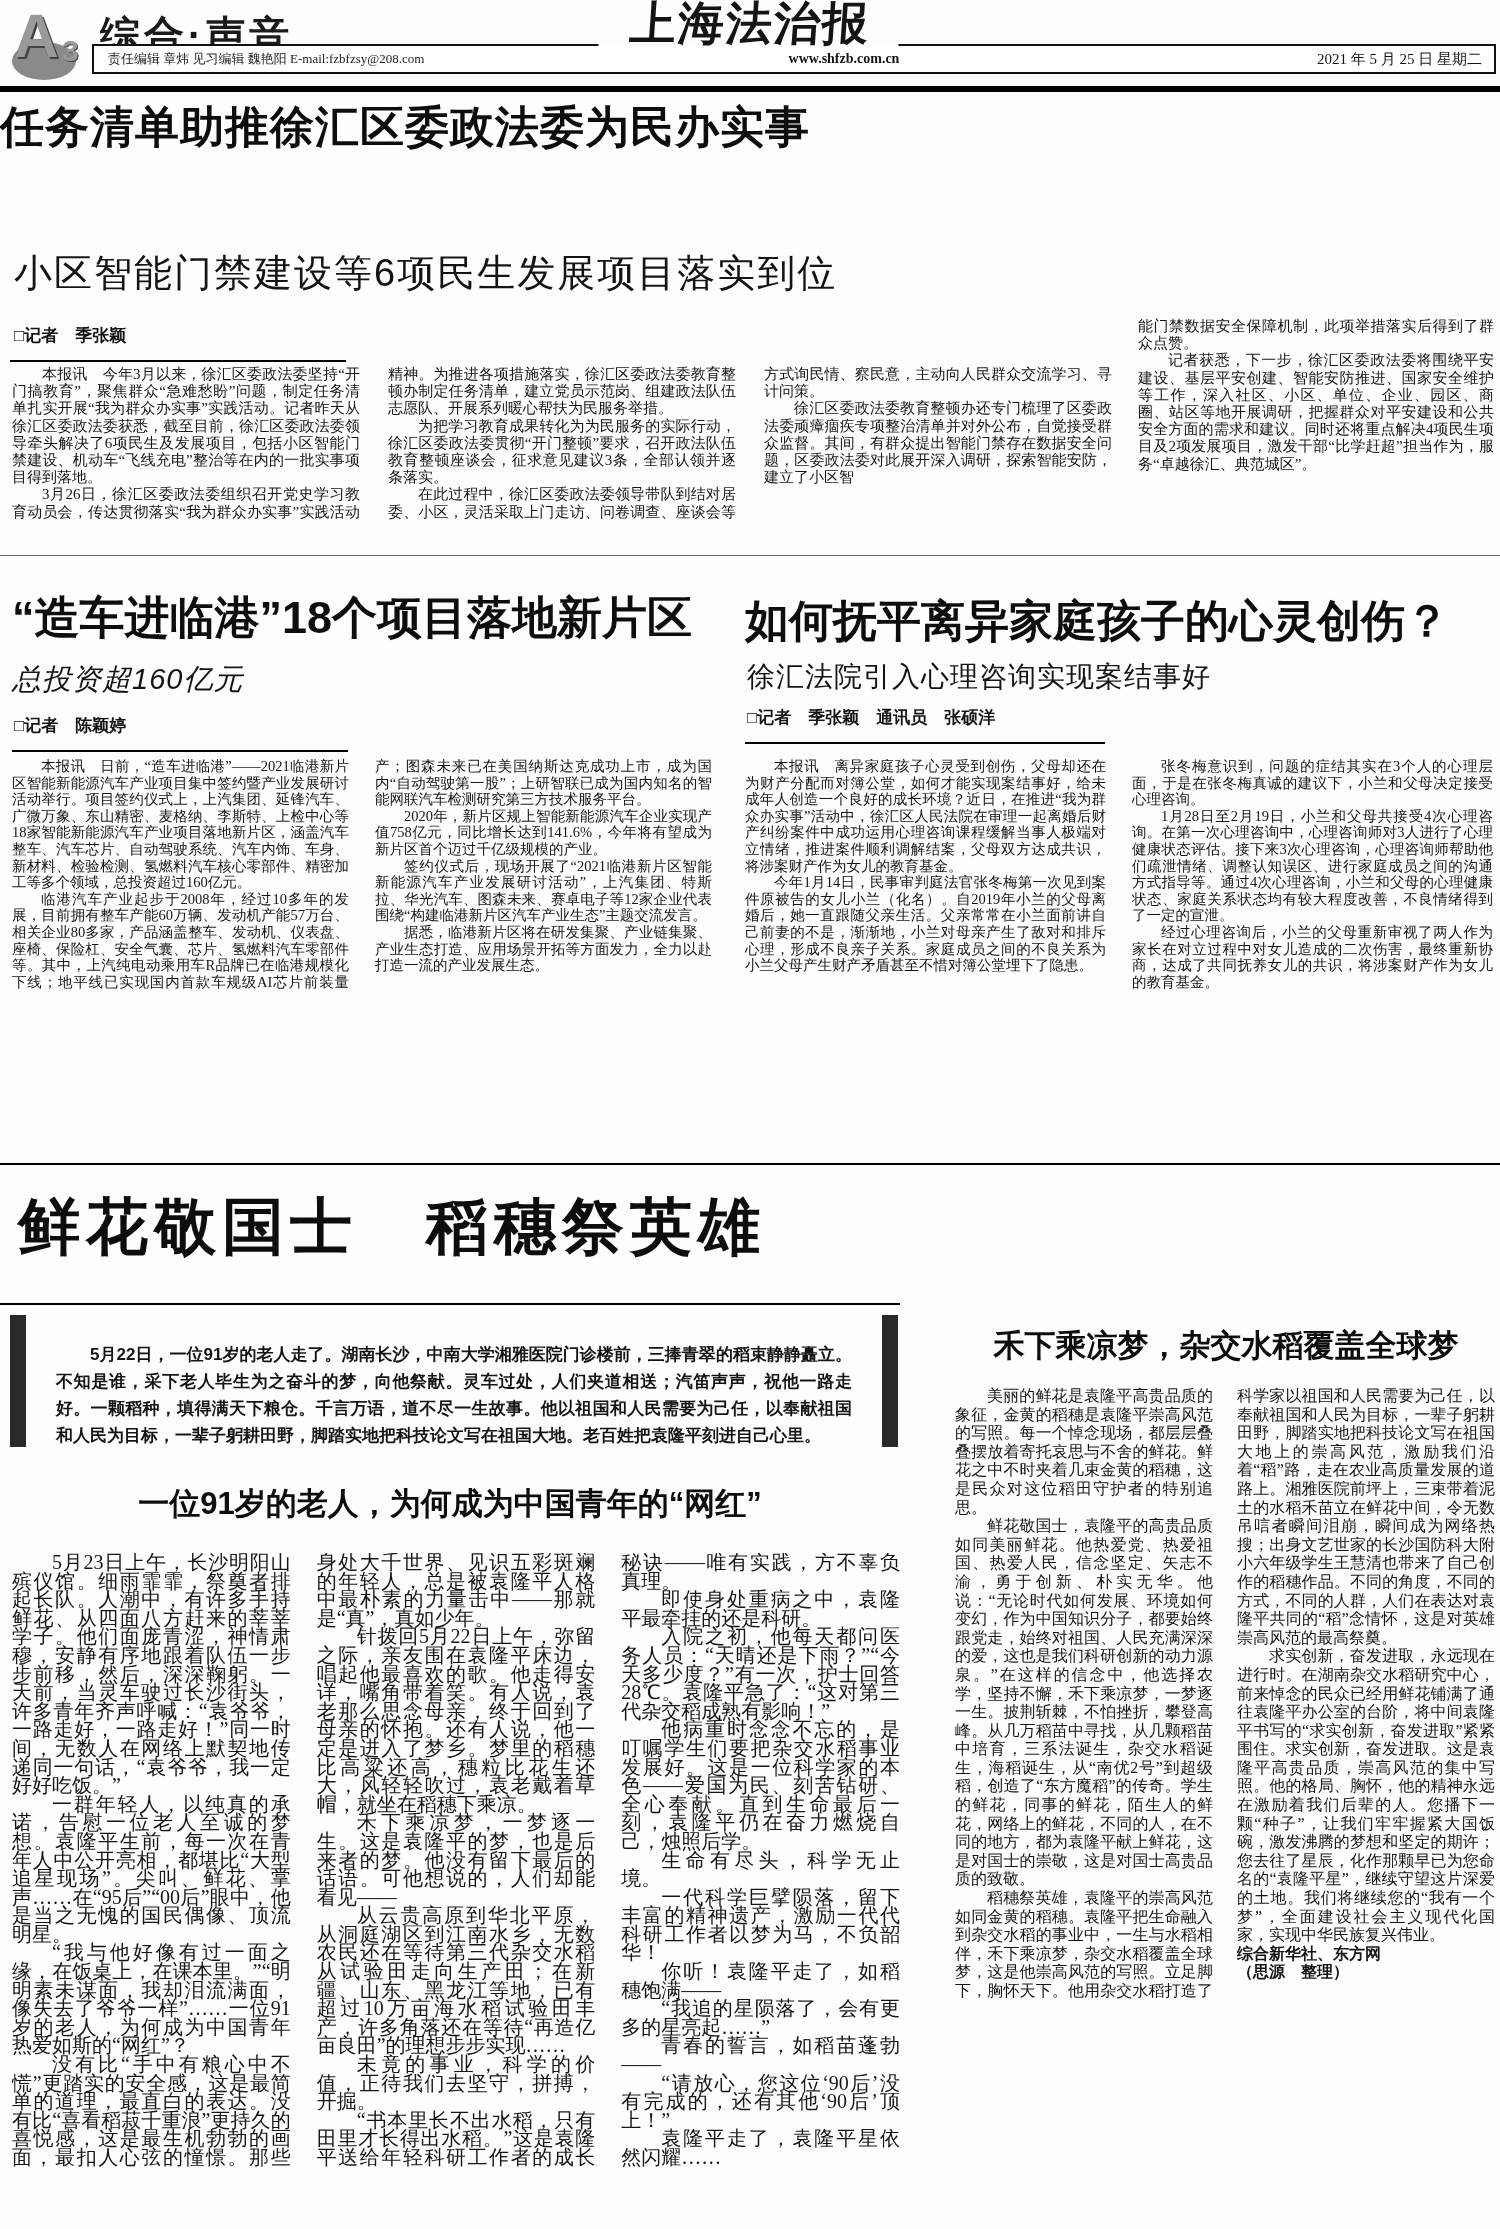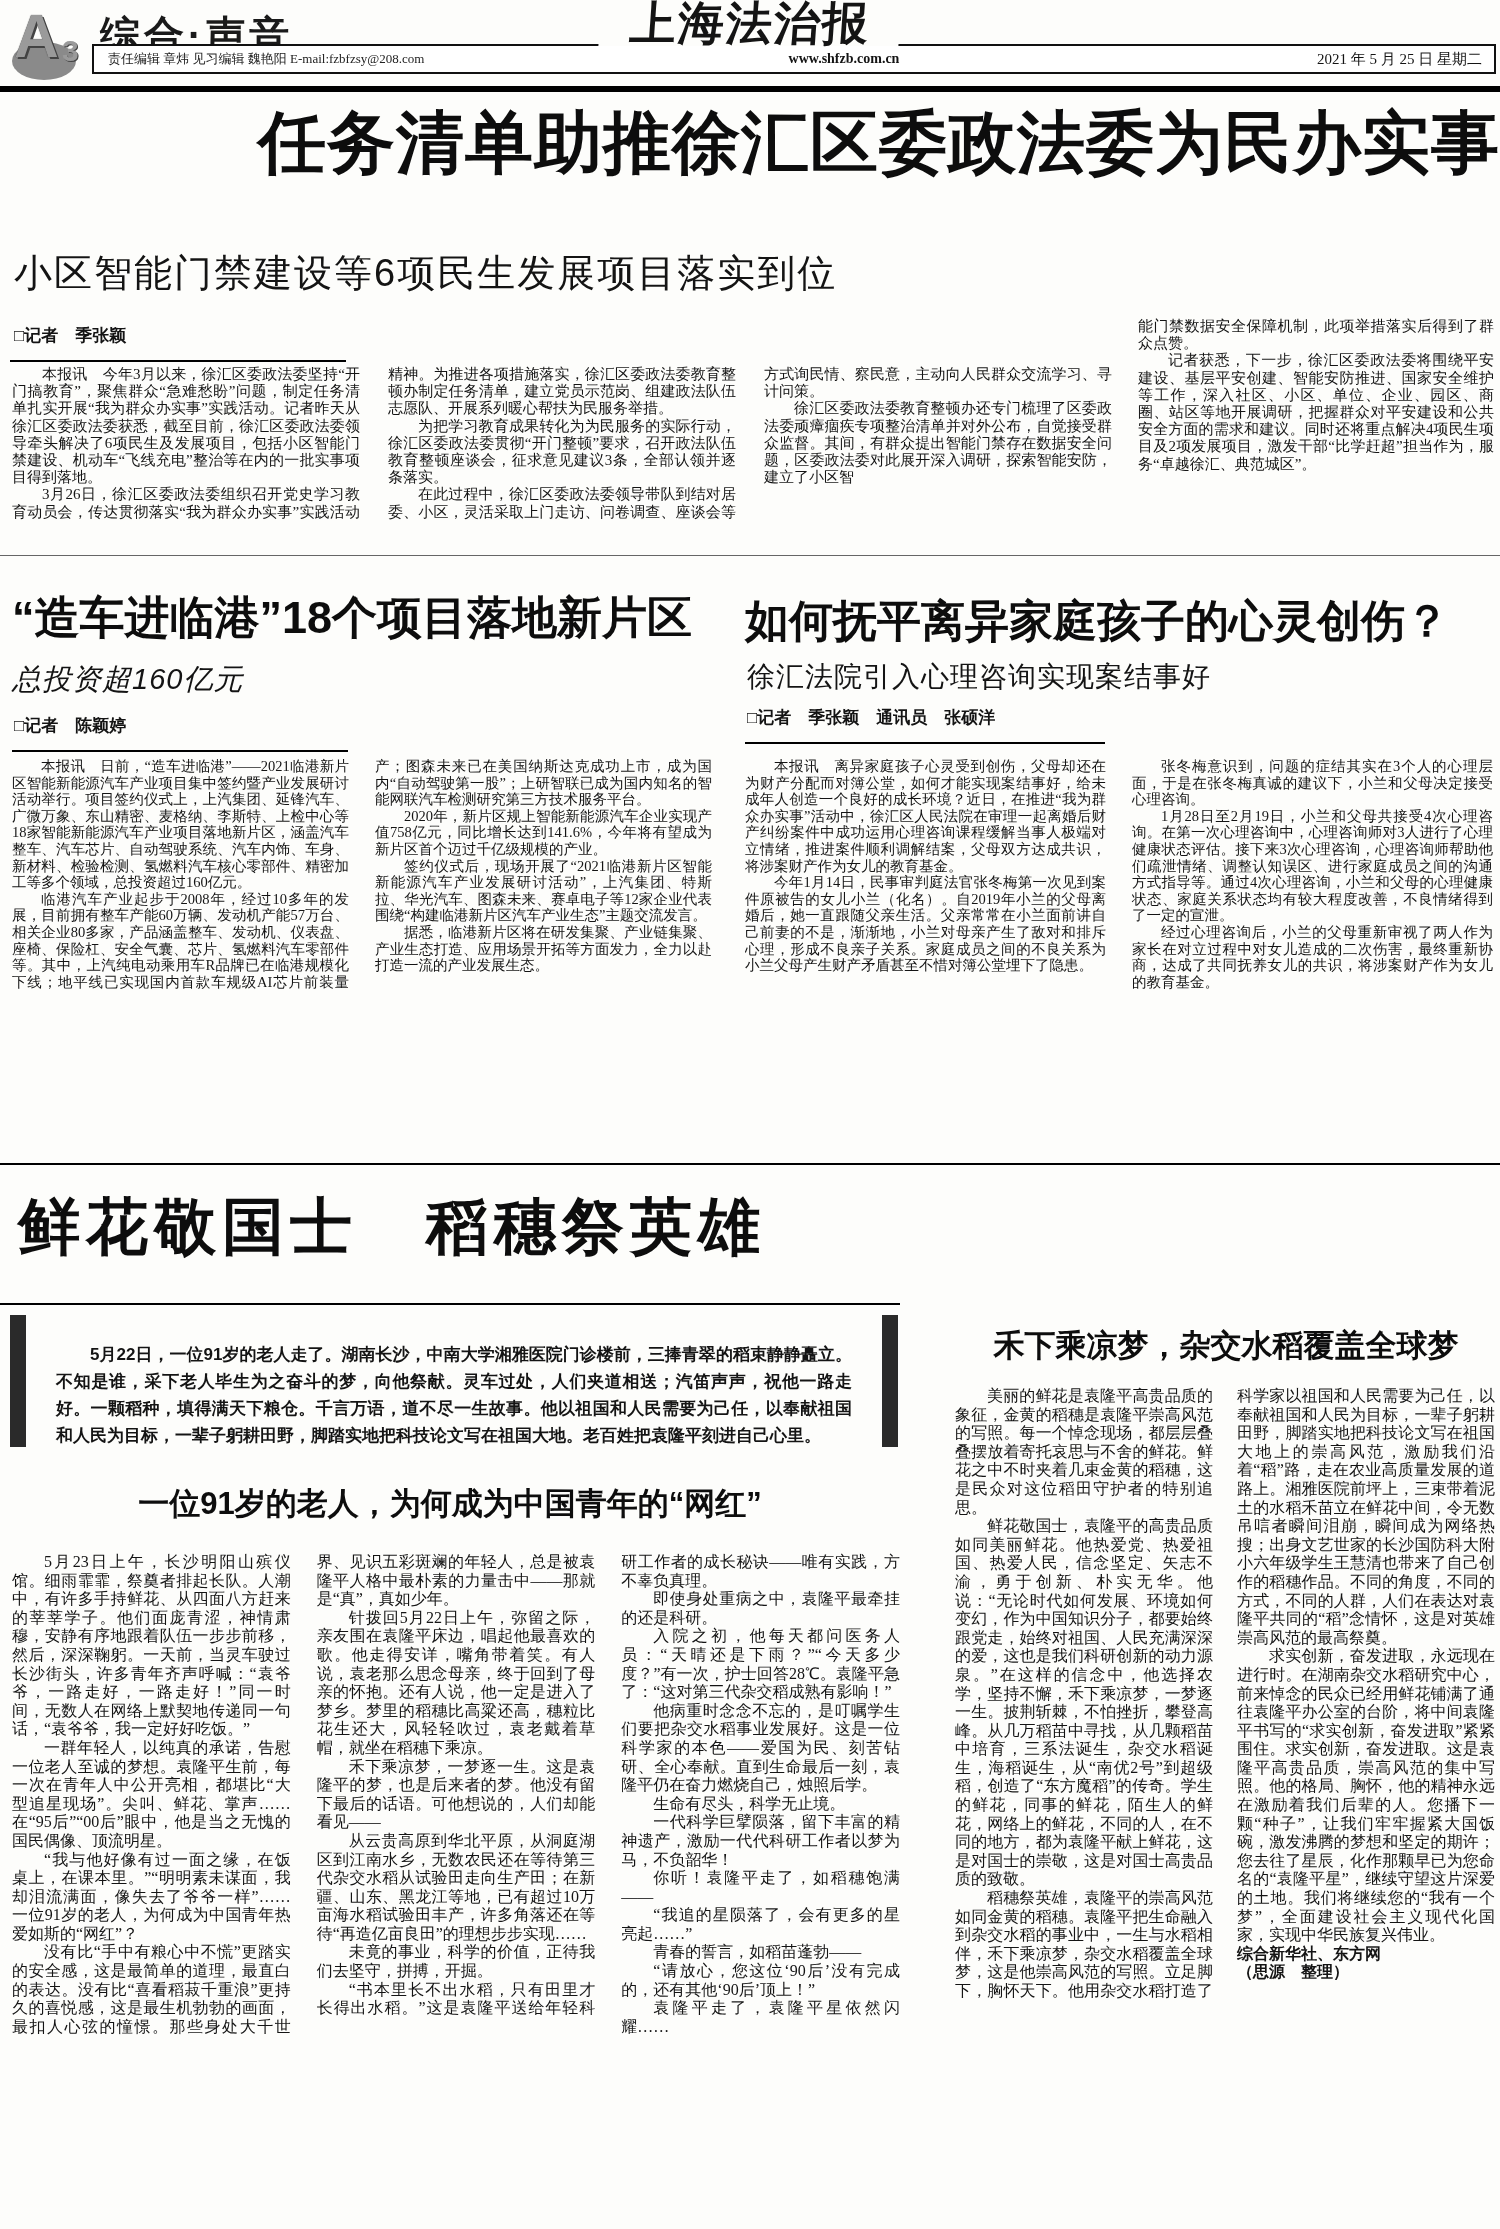--- a/index.html
+++ b/index.html
@@ -26,21 +26,21 @@
   .header-rule{position:absolute;left:0;top:86px;width:1500px;height:6px;background:#000;}
   
   .hl{font-family:"Liberation Sans",sans-serif;font-weight:900;color:#0d0d0d;white-space:nowrap;}
   .kicker{font-family:"Liberation Sans",sans-serif;font-weight:500;}
   .byline{font-family:"Liberation Sans",sans-serif;font-weight:700;font-size:17px;}
   .byline-rule{height:2px;background:#000;margin-top:6px;}
   .body p{margin:0;text-indent:2em;text-align:justify;}
   .body.noindent-first p:first-child{text-indent:0;}
   
   .a1{position:absolute;left:0;top:92px;width:1500px;height:463px;}
-  .a1 .headline{position:absolute;left:0;top:6px;width:1500px;text-align:right;font-size:68px;letter-spacing:1px;}
+  .a1 .headline{position:absolute;left:0;top:6px;width:1500px;text-align:left;font-size:44px;letter-spacing:1px;}
   .a1 .subheadline{position:absolute;left:14px;top:156px;font-size:38px;letter-spacing:2px;}
   .a1 .byline{position:absolute;left:14px;top:232px;}
   .a1 .byline-rule{position:absolute;left:10px;top:262px;width:336px;}
   .a1 .body-main{position:absolute;left:12px;top:274px;width:1100px;height:192px;
        column-count:3;column-gap:28px;font-size:15px;line-height:17.2px;overflow:hidden;}
   .a1 .body-side{position:absolute;left:1138px;top:226px;width:356px;height:242px;
        font-size:15px;line-height:17.2px;overflow:hidden;}
   
   .midrow{position:absolute;left:0;top:555px;width:1500px;height:608px;border-top:1px solid #666;}
   .a2{position:absolute;left:12px;top:0;width:700px;height:600px;}
@@ -62,21 +62,21 @@
   .mem .big-headline{position:absolute;left:18px;top:20px;font-size:62px;letter-spacing:6px;}
   .mem .rule2{position:absolute;left:0;top:138px;width:900px;height:2px;background:#000;}
   .mem .introbox{position:absolute;left:10px;top:150px;width:888px;height:132px;
        border-left:16px solid #2a2a2a;border-right:16px solid #2a2a2a;box-sizing:border-box;
        padding:10px 14px 0 14px;font-family:"Liberation Sans",sans-serif;font-weight:700;
        font-size:17px;line-height:27px;}
   .mem .introbox p{margin:16px;text-indent:2em;text-align:justify;}
   .mem .right-headline{position:absolute;left:952px;top:160px;width:548px;text-align:center;font-size:31px;}
   .mem .left-headline{position:absolute;left:0px;top:318px;width:900px;text-align:center;font-size:31px;white-space:nowrap;}
   .mem .left-body{position:absolute;left:12px;top:388px;width:888px;height:662px;
-       column-count:3;column-gap:26px;font-size:16px;line-height:18.6px;overflow:hidden;}
+       column-count:3;column-gap:26px;font-size:20px;line-height:18.6px;overflow:hidden;}
   .mem .right-body{position:absolute;left:955px;top:222px;width:540px;height:830px;
        column-count:2;column-gap:24px;font-size:16px;line-height:18.6px;overflow:hidden;}
   .credit{font-family:"Liberation Sans",sans-serif;font-weight:700;text-align:center;text-indent:0 !important;}
 </style>
 </head>
 <body>
 
 <div class="page">
 
   <div class="header">

